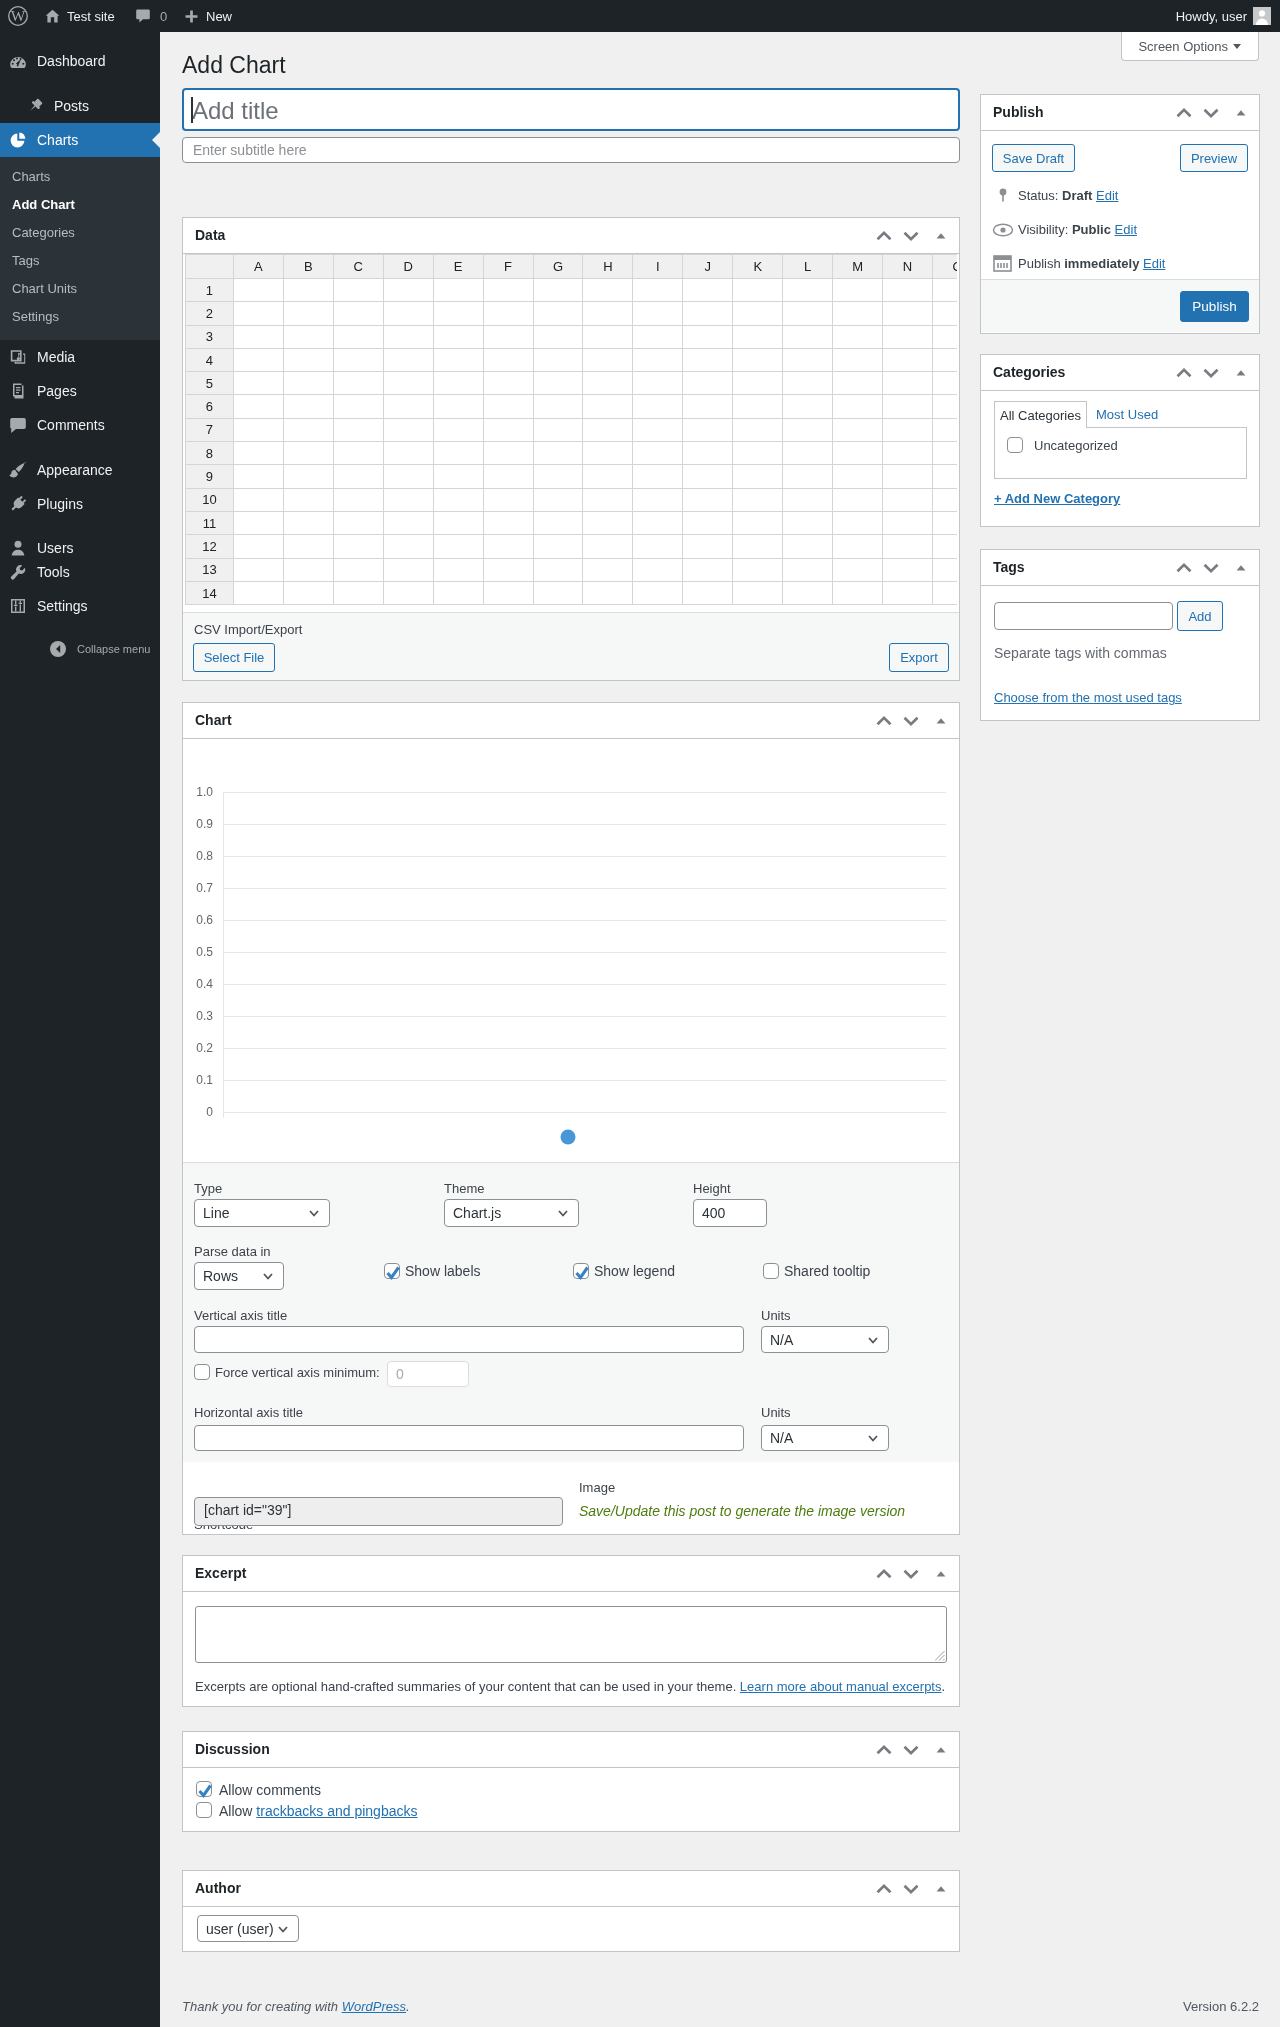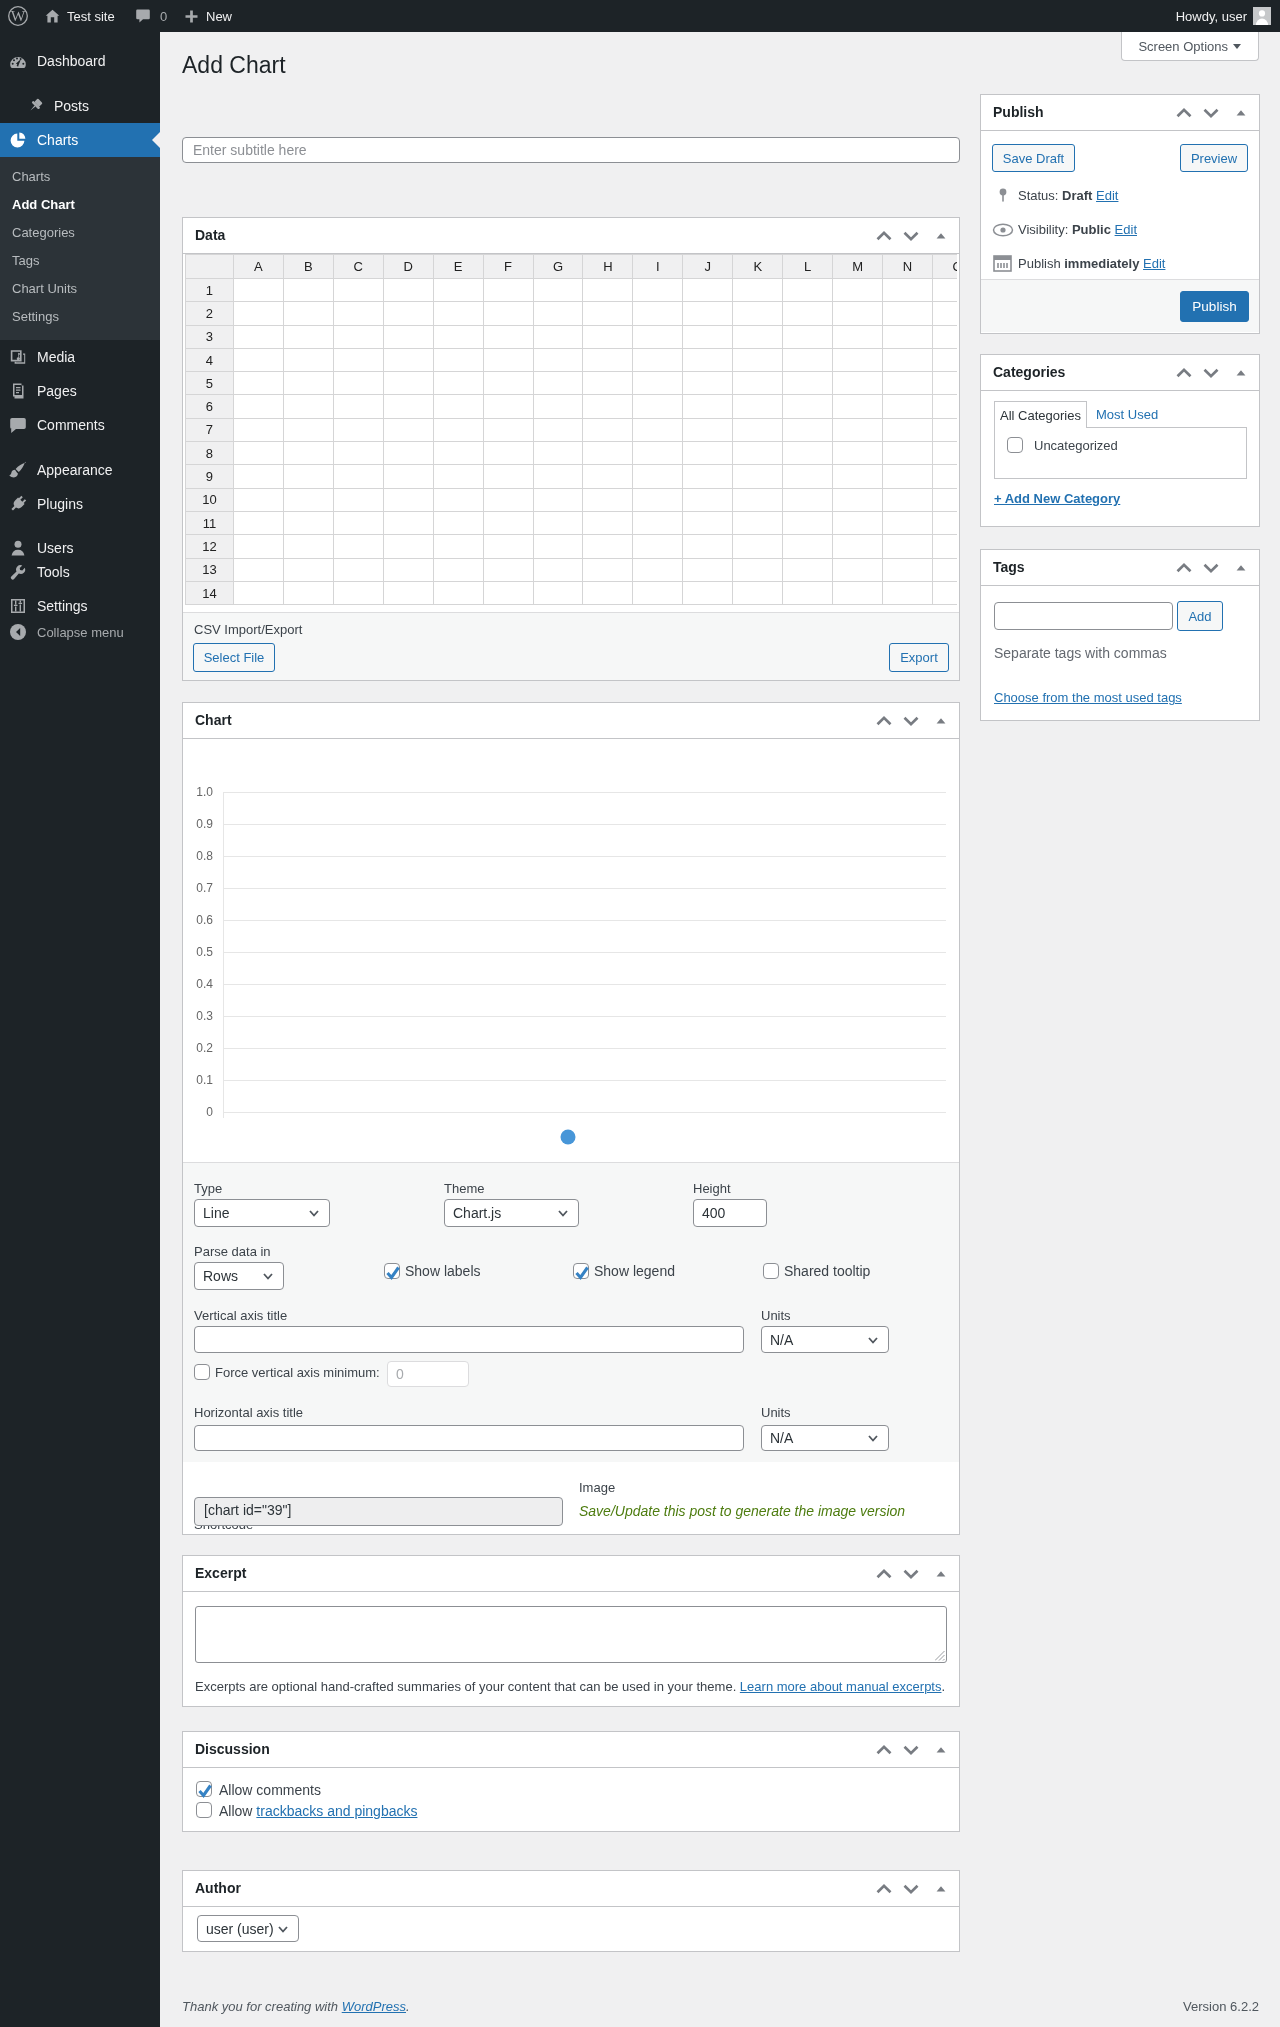--- a/index.html
+++ b/index.html
@@ -174,21 +174,21 @@
         </svg>
     <span>Tools</span>
   </div>
   <div class="mi" style="top:557px;">
     <svg class="mico" viewBox="0 0 20 20">
           <path d="M3 3 h14 v14 h-14 Z M4.5 4.5 v11 h11 v-11 Z" fill="#a7aaad"></path>
           <path d="M7 4.5 h1.4 v4 H7 Z M7 10.5 h1.4 v5 H7 Z M5.9 8.7 h3.6 v1.4 H5.9 Z M11.6 4.5 h1.4 v2 h-1.4 Z M11.6 8.5 h1.4 v7 h-1.4 Z M10.5 6.7 h3.6 v1.4 h-3.6 Z" fill="#a7aaad"></path>
         </svg>
     <span>Settings</span>
   </div>
-  <div class="mi" style="top:583px; color:#a7aaad; font-size:13px;">
+  <div class="mi" style="top:600px; color:#a7aaad; font-size:11px;padding-left:40px;">
     <svg class="mico" viewBox="0 0 20 20">
           <circle cx="10" cy="10" r="8" fill="#a7aaad"></circle>
           <path d="M12.2 6 L8 10 l4.2 4 Z" fill="#1d2327"></path>
         </svg>
     <span>Collapse menu</span>
   </div>
   <div id="submenu">
     <div class="smi" style="top:6px;">Charts</div>
     <div class="smi current" style="top:34px;">Add Chart</div>
     <div class="smi" style="top:62px;">Categories</div>
@@ -196,20 +196,24 @@
     <div class="smi" style="top:118px;">Chart Units</div>
     <div class="smi" style="top:146px;">Settings</div>
   </div>
 </div>
 
 <h1 class="title">Add Chart</h1>
 <div id="screenopt">Screen Options&nbsp; <svg width="10" height="10" viewBox="0 0 10 10">
         <path d="M1 3 L5 8 L9 3 Z" fill="#50575e"></path>
       </svg></div>
 
+<div class="inp" style="left:182px; top:88px; width:778px; height:43px; border:2px solid #2271b1; font-size:24px; color:#6c7177;">
+  <span style="position:absolute; left:8px; top:7px;">Add title</span>
+  <span style="position:absolute; left:7px; top:7px; width:1.5px; height:26px; background:#2c3338;"></span>
+</div>
 <div class="inp" style="left:182px; top:137px; width:778px; height:26px; font-size:14px; color:#8c8f94;">
   <span style="position:absolute; left:10px; top:4px;">Enter subtitle here</span>
 </div>
 
 <div class="postbox" style="left:182px; top:217px; width:778px; height:464px;">
   <div class="pbh">
     <div class="t">Data</div>
     <div class="handles">
       <div class="hbtn">
             <svg width="20" height="20" viewBox="0 0 20 20">

